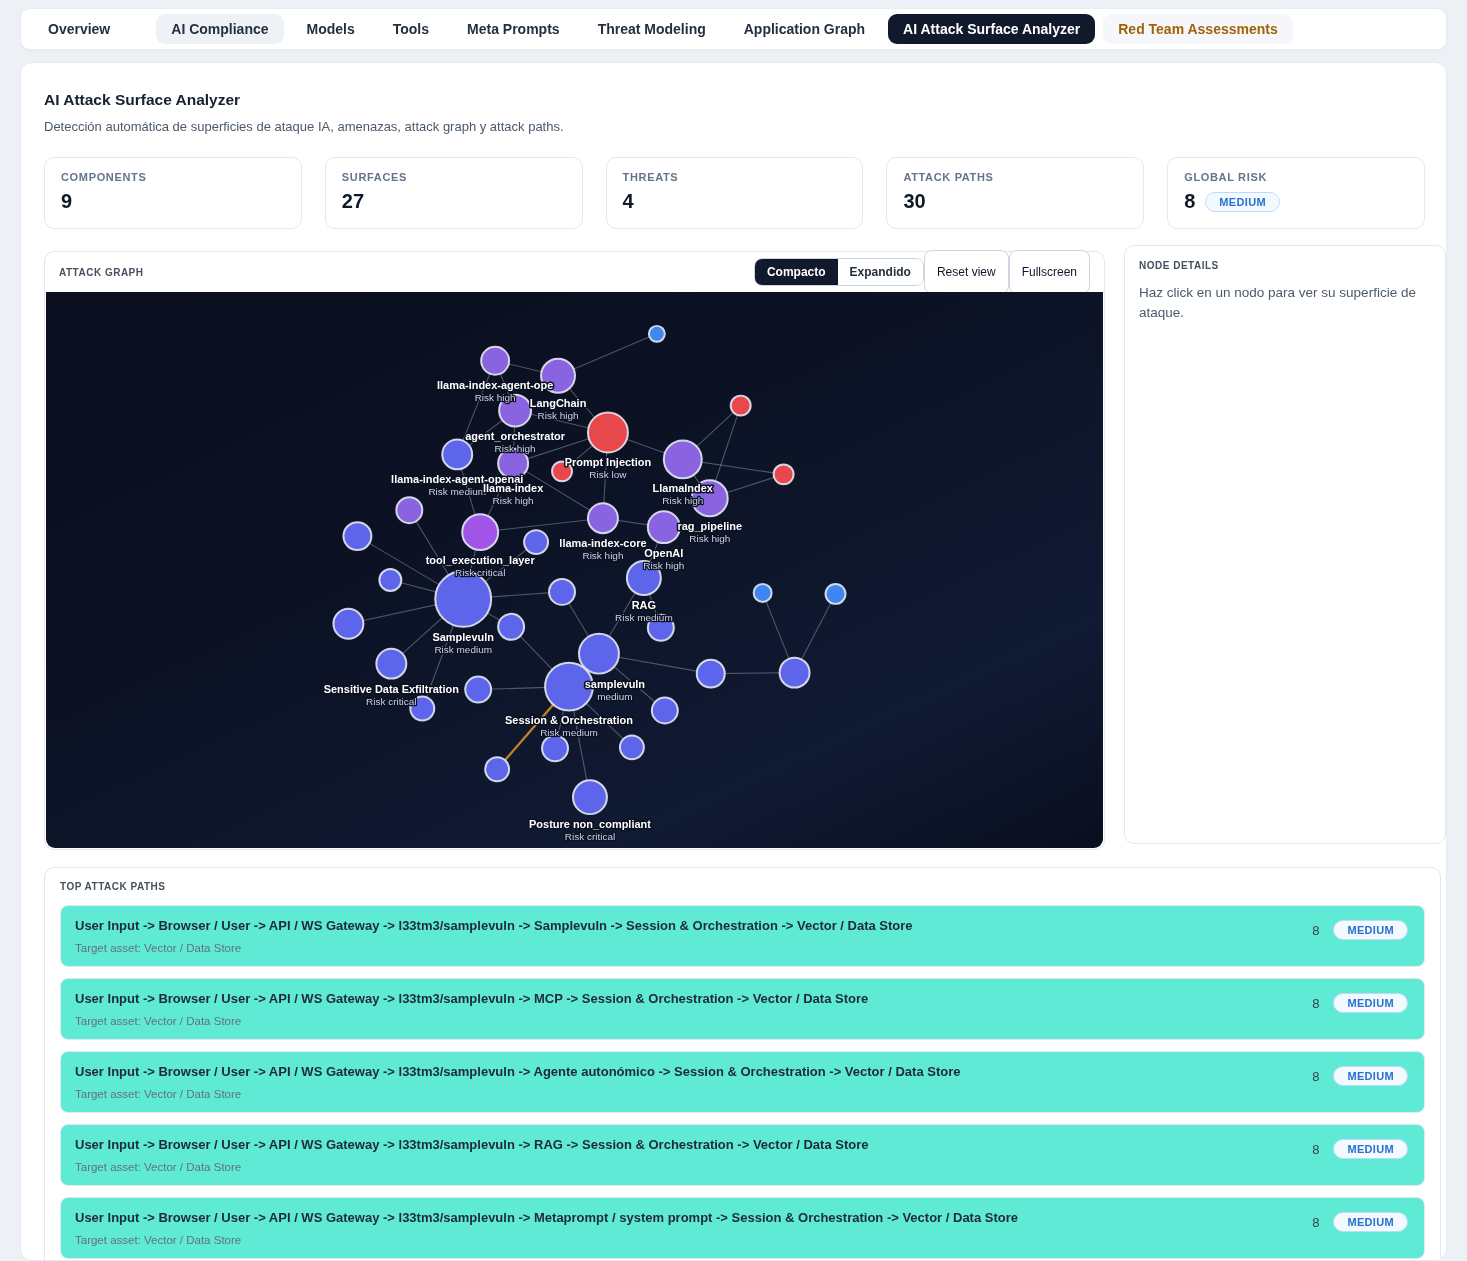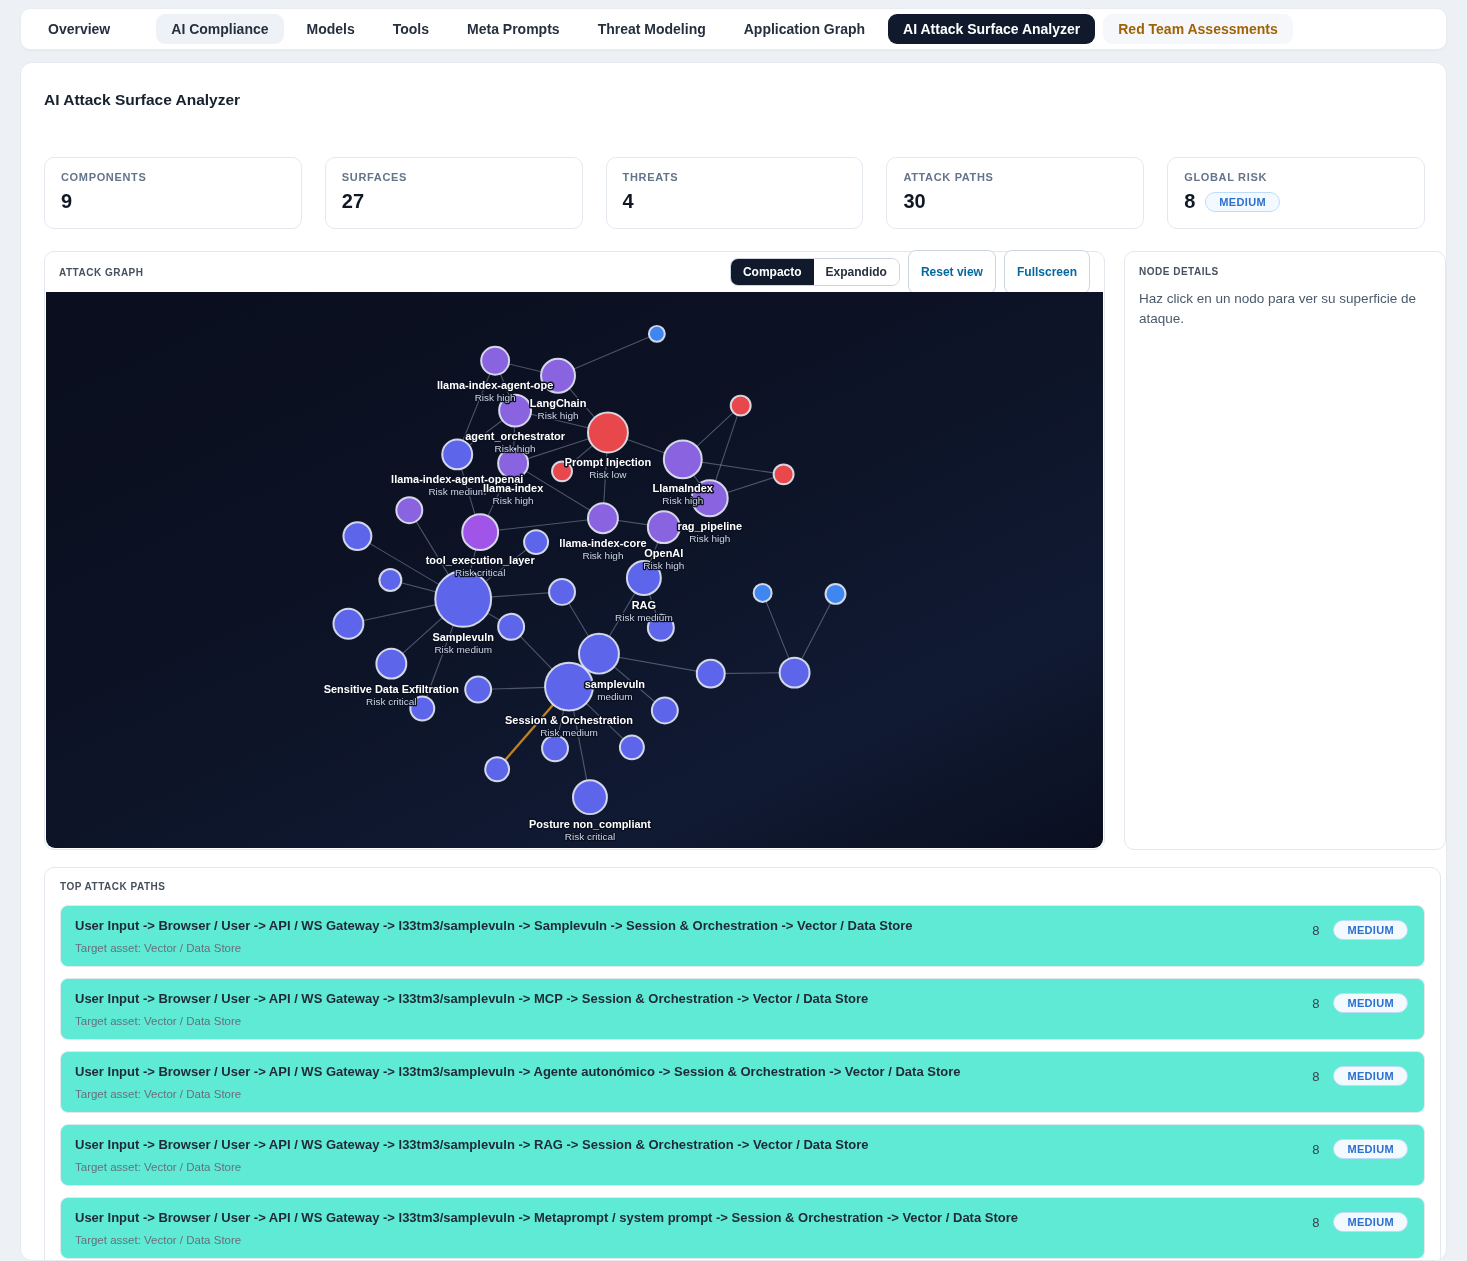--- a/index.html
+++ b/index.html
@@ -33,41 +33,41 @@
   .stat-value { font-size:20px; font-weight:700; color:#101826; }
   .pill { display:inline-block; padding:3px 13px; border-radius:999px; border:1px solid #bedcf9;
     background:#f3faff; color:#2c6fce; font-size:11px; font-weight:700; letter-spacing:.03em; }
 
   
   .graph-card { position:absolute; left:23px; top:188px; width:1061px; height:599px;
     border:1px solid #e3e8ef; border-radius:10px; background:#fff; }
   .graph-head { position:absolute; top:0; left:0; right:0; height:40px; display:flex;
     align-items:center; justify-content:space-between; padding:0 14px; }
   .card-title { font-size:10px; font-weight:700; letter-spacing:.05em; color:#46505e; text-transform:uppercase; }
-  .graph-controls { display:flex; align-items:center; gap:8px; }
+  .graph-controls { display:flex; align-items:center; }
   .seg { display:flex; border:1px solid #cdd5e0; border-radius:8px; overflow:hidden; }
   .seg-btn { border:none; background:#fff; color:#25303f; font-size:12px; font-weight:600;
     padding:6px 12px; cursor:pointer; font-family:inherit; }
   .seg-btn.active { background:#101a2c; color:#fff; }
-  .btn { border:1px solid #cdd5e0; background:#fff; border-radius:8px; color:#0369a1;
-    font-size:12px; font-weight:700; padding:14px 12px; cursor:pointer; font-family:inherit; }
+  .btn { border:1px solid #cdd5e0; background:#fff; border-radius:8px; color:#0f172a;
+    font-size:12px; font-weight:400; padding:14px 12px; cursor:pointer; font-family:inherit; }
   .graph-canvas { position:absolute; left:1px; right:1px; top:40px; bottom:1px;
     border-radius:0 0 9px 9px; overflow:hidden;
     background:linear-gradient(155deg,#0a0e1e 0%,#0c1224 40%,#101a33 78%,#0a0f1f 100%); }
   .graph-canvas svg { display:block; width:100%; height:100%; }
   .edge { stroke-opacity:.38; }
   .edge-hl { stroke-opacity:.95; }
   .gnode { stroke:#e3e8f2; stroke-opacity:.9; stroke-width:2; cursor:pointer; }
   .nlabel { font-family:"Liberation Sans",sans-serif; font-size:11px; font-weight:700; fill:#ffffff;
     text-anchor:middle; paint-order:stroke; stroke:#0c1122; stroke-width:3px; stroke-linejoin:round; }
   .nsub { font-family:"Liberation Sans",sans-serif; font-size:10px; fill:#c9d2e4;
     text-anchor:middle; paint-order:stroke; stroke:#0c1122; stroke-width:2.5px; stroke-linejoin:round; }
 
   
-  .details-card { position:absolute; left:1103px; top:188px; width:322px; height:599px;
+  .details-card { position:absolute; left:1103px; top:182px; width:322px; height:599px;
     border:1px solid #e3e8ef; border-radius:10px; background:#fff; padding:14px; }
   .details-text { margin-top:12px; font-size:13.5px; line-height:1.5; color:#4b5a6b; }
 
   
   .paths-card { position:absolute; left:23px; top:804px; width:1397px; height:470px;
     border:1px solid #e3e8ef; border-radius:10px; background:#fff; padding:13px 15px; }
   .path-rows { margin-top:13px; display:flex; flex-direction:column; gap:11px; }
   .path-row { border:1px solid #e3e8ef; border-radius:8px; background:#5eead4;
     padding:12px 14px; display:flex; align-items:flex-start; }
   .path-main { flex:1; min-width:0; }
@@ -88,20 +88,21 @@
       <div class="nav-item">Tools</div>
       <div class="nav-item">Meta Prompts</div>
       <div class="nav-item">Threat Modeling</div>
       <div class="nav-item">Application Graph</div>
       <div class="nav-item active">AI Attack Surface Analyzer</div>
       <div class="nav-item muted">Red Team Assessments</div>
     </nav>
 
   <main class="main-card">
     <h1 class="page-title">AI Attack Surface Analyzer</h1>
+    <p class="page-subtitle">Detección automática de superficies de ataque IA, amenazas, attack graph y attack paths.</p>
 
     <div class="stats" id="stats">
         <div class="stat-card">
           <div class="stat-label">COMPONENTS</div>
           <div class="stat-value-row">
             <span class="stat-value">9</span>
           </div>
         </div>
         <div class="stat-card">
           <div class="stat-label">SURFACES</div>

